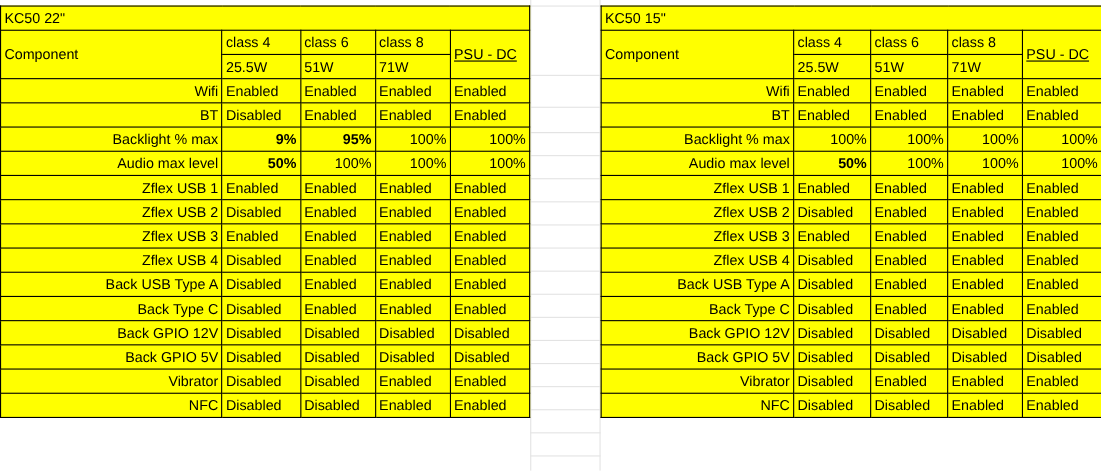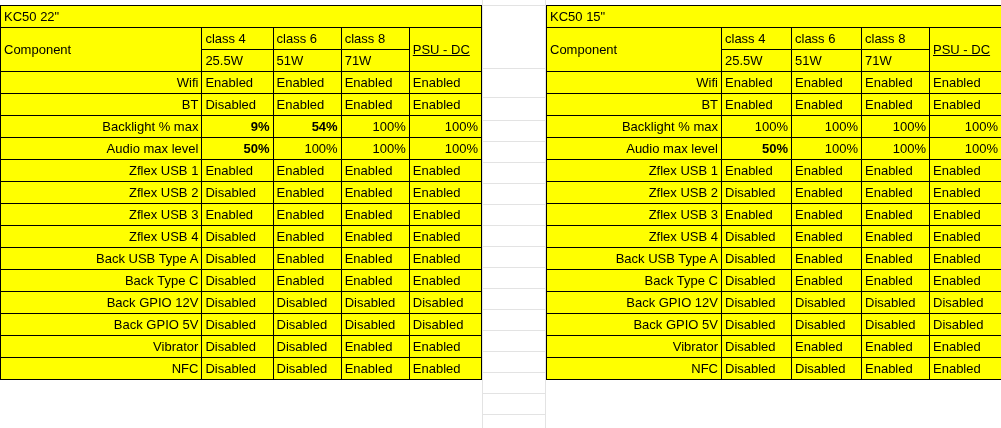--- a/index.html
+++ b/index.html
@@ -196,21 +196,21 @@
             <tr>
               <td class="label">BT</td>
               <td class="val disabled">Disabled</td>
               <td class="val enabled">Enabled</td>
               <td class="val enabled">Enabled</td>
               <td class="val enabled">Enabled</td>
             </tr>
             <tr>
               <td class="label">Backlight % max</td>
               <td class="num bold">9%</td>
-              <td class="num bold">54%</td>
+              <td class="num bold">95%</td>
               <td class="num">100%</td>
               <td class="num">100%</td>
             </tr>
             <tr>
               <td class="label">Audio max level</td>
               <td class="num bold">50%</td>
               <td class="num">100%</td>
               <td class="num">100%</td>
               <td class="num">100%</td>
             </tr>

